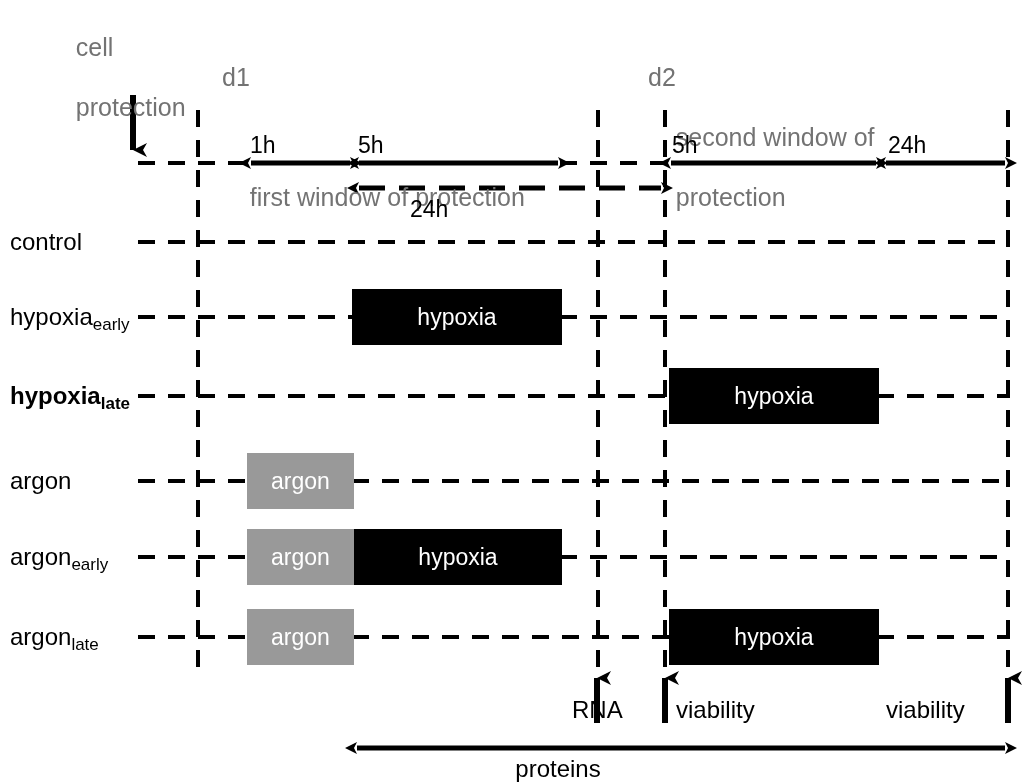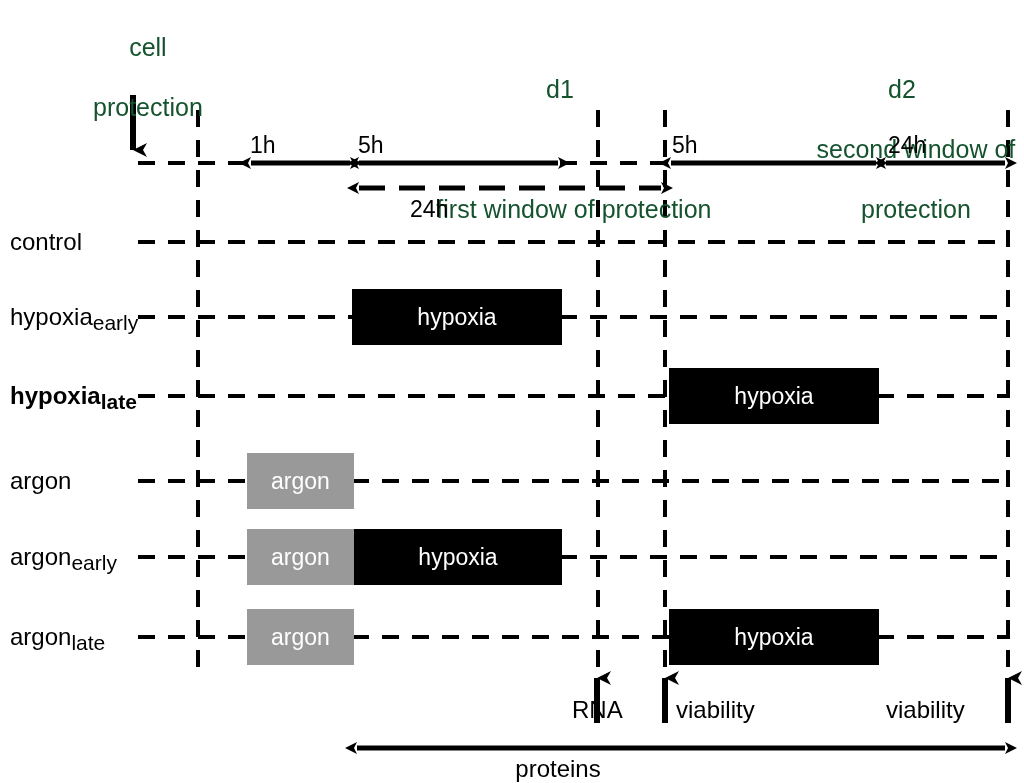--- a/index.html
+++ b/index.html
@@ -17,41 +17,40 @@
     overflow:hidden;
   }
   #svg-layer{
     position:absolute;
     left:0; top:0;
     width:1024px;
     height:783px;
   }
   .hdr{
     position:absolute;
-    text-align:center;
     font-size:25px;
     line-height:30px;
     white-space:pre;
-    color:#14532d;
+    color:#737373;
   }
   .hdr-cell{ left:48px;  top:2px;  width:172px; }
   .hdr-d1  { left:222px; top:2px;  width:676px; }
   .hdr-d2  { left:648px; top:2px;  width:508px; }
-  .hdr-d1-title,.hdr-d2-title{ display:block;margin-top:12px; }
+  .hdr-d1-title,.hdr-d2-title{ display:block; }
 
   .row-label{
     position:absolute;
     font-size:24px;
     line-height:24px;
     white-space:nowrap;
     text-align:left;
     color:#000;
   }
   .row-label .sub{
-    font-size:21px;
+    font-size:17px;
     vertical-align:baseline;
     position:relative;
     top:5px;
   }
 
   .bar{
     position:absolute;
     display:flex;
     align-items:center;
     justify-content:center;

